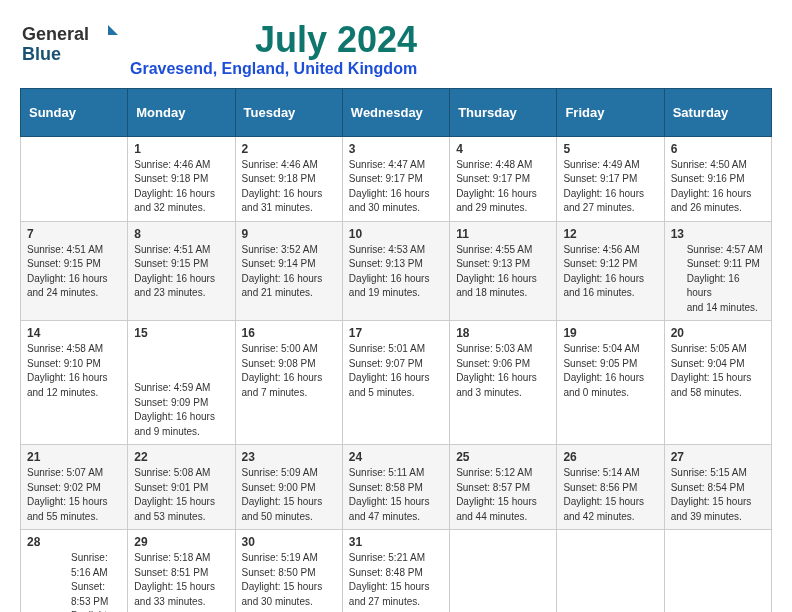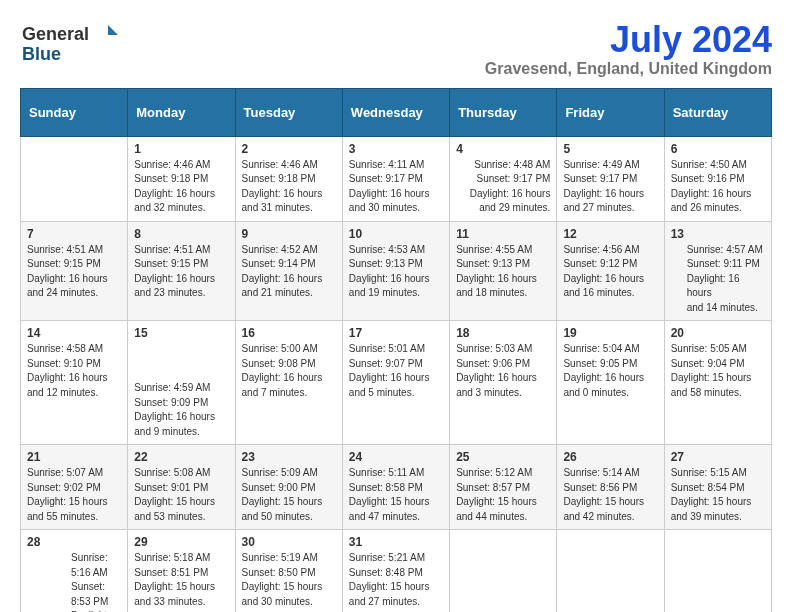--- a/index.html
+++ b/index.html
@@ -5,45 +5,44 @@
     * { box-sizing: border-box; margin: 0; padding: 0; }
     body {
       font-family: Arial, sans-serif;
       background: #fff;
       width: 792px;
       min-height: 612px;
       padding: 20px;
     }
     .header-area {
       display: flex;
-      justify-content: space-between;
       align-items: flex-start;
       margin-bottom: 10px;
     }
     .logo {
       display: flex;
       flex-direction: column;
       align-items: flex-start;
     }
     .logo-top {
       display: flex;
       align-items: center;
     }
     .title-area {
       text-align: right;
     }
     .month-title {
       font-size: 36px;
       font-weight: bold;
-      color: #1d4ed8;
+      color: #0f766e;
       line-height: 1.1;
     }
     .location-title {
       font-size: 16px;
-      color: #737373;
+      color: #1d4ed8;
       font-weight: bold;
     }
     .calendar-table {
       width: 100%;
       border-collapse: collapse;
       font-size: 11px;
     }
     .calendar-table th {
       background-color: #2471a3;
       color: white;
@@ -127,28 +126,28 @@
         </td>
         <td>
           <span class="day-num">2</span>
           <div class="day-info" style="white-space: pre-line;">Sunrise: 4:46 AM
 Sunset: 9:18 PM
 Daylight: 16 hours
 and 31 minutes.</div>
         </td>
         <td>
           <span class="day-num">3</span>
-          <div class="day-info" style="white-space: pre-line;">Sunrise: 4:11 AM
+          <div class="day-info" style="white-space: pre-line;">Sunrise: 4:47 AM
 Sunset: 9:17 PM
 Daylight: 16 hours
 and 30 minutes.</div>
         </td>
         <td>
           <span class="day-num">4</span>
-          <div class="day-info" style="white-space: pre-line; text-align: right;">Sunrise: 4:48 AM
+          <div class="day-info" style="white-space: pre-line;">Sunrise: 4:48 AM
 Sunset: 9:17 PM
 Daylight: 16 hours
 and 29 minutes.</div>
         </td>
         <td>
           <span class="day-num">5</span>
           <div class="day-info" style="white-space: pre-line;">Sunrise: 4:49 AM
 Sunset: 9:17 PM
 Daylight: 16 hours
 and 27 minutes.</div>
@@ -171,21 +170,21 @@
         </td>
         <td>
           <span class="day-num">8</span>
           <div class="day-info" style="white-space: pre-line;">Sunrise: 4:51 AM
 Sunset: 9:15 PM
 Daylight: 16 hours
 and 23 minutes.</div>
         </td>
         <td>
           <span class="day-num">9</span>
-          <div class="day-info" style="white-space: pre-line;">Sunrise: 4:52 AM
+          <div class="day-info" style="white-space: pre-line;">Sunrise: 3:52 AM
 Sunset: 9:14 PM
 Daylight: 16 hours
 and 21 minutes.</div>
         </td>
         <td>
           <span class="day-num">10</span>
           <div class="day-info" style="white-space: pre-line;">Sunrise: 4:53 AM
 Sunset: 9:13 PM
 Daylight: 16 hours
 and 19 minutes.</div>

